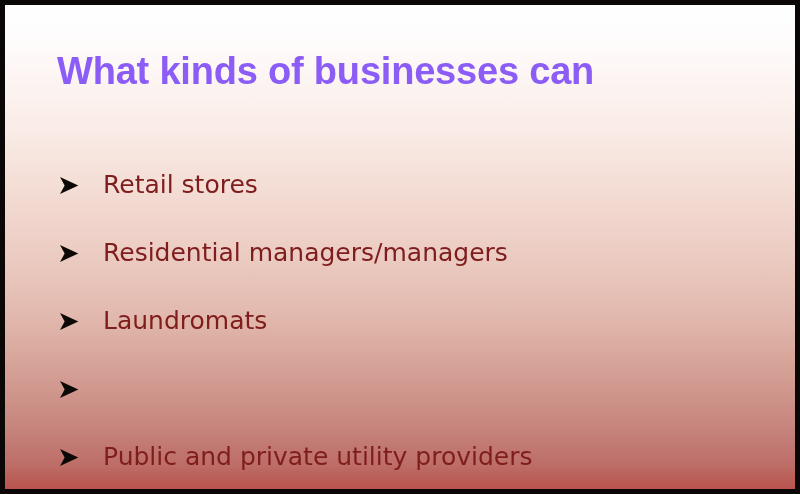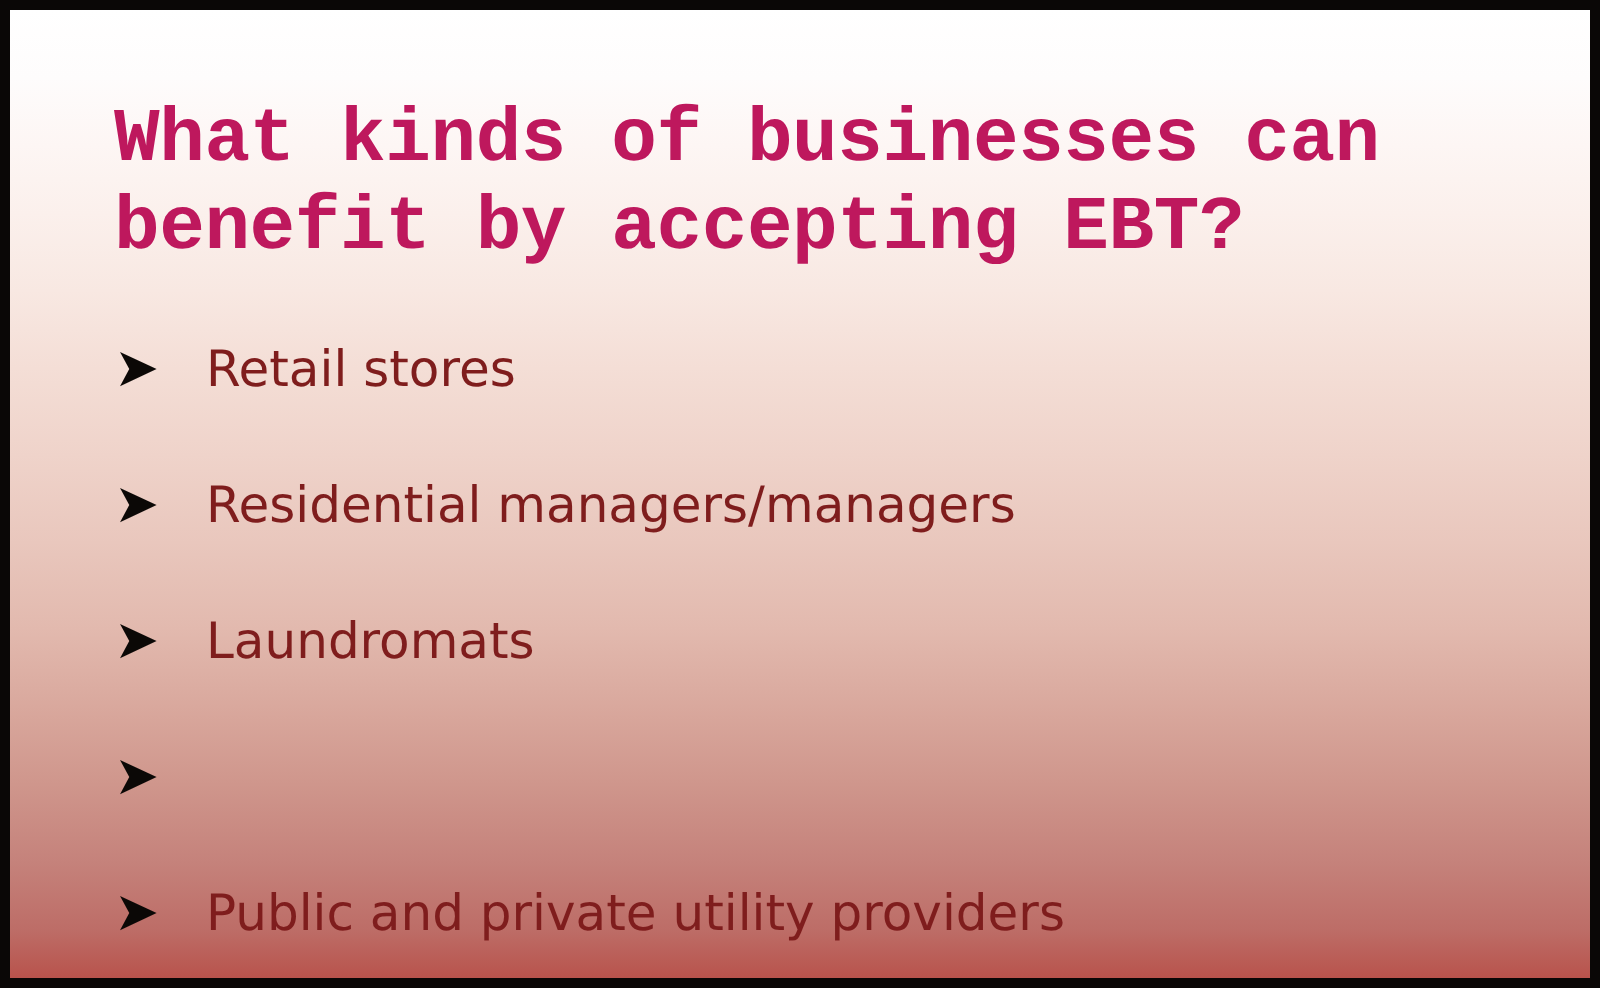--- a/index.html
+++ b/index.html
@@ -50,22 +50,22 @@
     width: 100%;
     height: 100%;
   }
 
   
   .title {
     position: absolute;
     left: 52px;
     top: 19px;
     width: 690px;
-    color: #be185d;
-    font-family: Liberation Mono, monospace;
+    color: #8b5cf6;
+    font-family: Liberation Sans, sans-serif;
     font-weight: bold;
     font-size: 38px;
     line-height: 44px;
     letter-spacing: -0.2px;
     text-rendering: optimizeLegibility;
   }
 
   .title-line {
     display: block;
     white-space: nowrap;
@@ -115,21 +115,20 @@
 <body>
 
 <div class="slide">
 
   <div class="slide-bg"></div>
 
   <div class="slide-content">
 
     <h1 class="title">
       <span class="title-line">What kinds of businesses can</span>
-      <span class="title-line">benefit by accepting EBT?</span>
     </h1>
 
     <ul class="bullet-list">
 
       <li class="bullet-item">
         <span class="bullet-marker">➤</span>
         <span class="bullet-text">Retail stores</span>
       </li>
 
       <li class="bullet-item">

